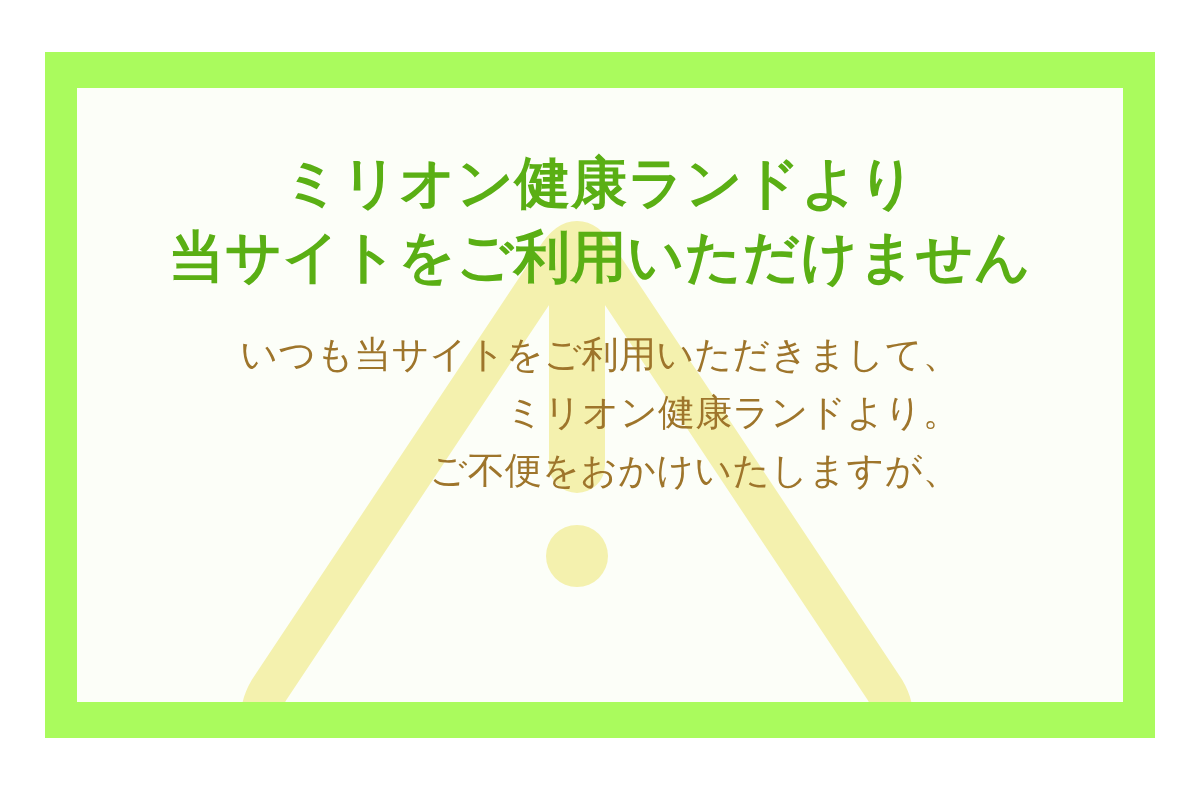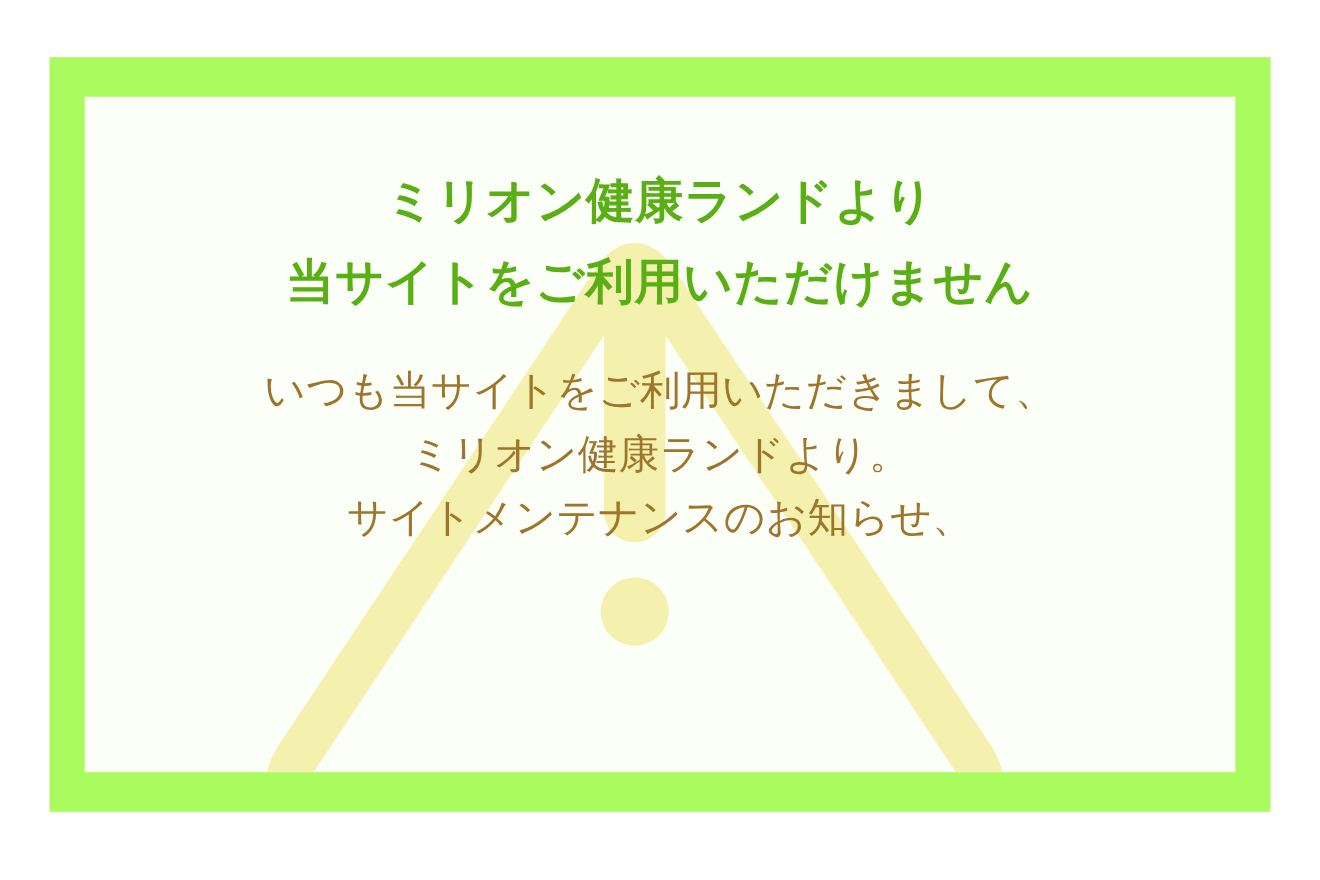--- a/index.html
+++ b/index.html
@@ -73,39 +73,39 @@
     display: flex;
     flex-direction: column;
     align-items: center;
     justify-content: flex-start;
     box-sizing: border-box;
     padding-top: 58px;
   }
 
   .notice-title {
     color: #5aaf14;
-    font-size: 44px;
+    font-size: 56px;
     font-weight: bold;
     line-height: 74px;
     text-align: center;
     letter-spacing: 0.5px;
     margin: 0;
     white-space: nowrap;
   }
   .notice-title .title-line {
     display: block;
   }
 
   .notice-body {
     margin: 0;
     margin-top: 32px;
     color: #9e752b;
     font-size: 37px;
     line-height: 58px;
-    text-align: center;
+    text-align: right;
     letter-spacing: 0.2px;
     white-space: nowrap;
   }
   .notice-body .body-line {
     display: block;
   }
 </style>
 </head>
 <body>
 
@@ -135,20 +135,20 @@
       <div class="content">
 
         <h1 class="notice-title">
           <span class="title-line">ミリオン健康ランドより</span>
           <span class="title-line">当サイトをご利用いただけません</span>
         </h1>
 
         <p class="notice-body">
           <span class="body-line">いつも当サイトをご利用いただきまして、</span>
           <span class="body-line">ミリオン健康ランドより。</span>
-          <span class="body-line">サイトメンテナンスのお知らせ、</span>
+          <span class="body-line">ご不便をおかけいたしますが、</span>
         </p>
 
       </div>
 
     </div>
   </div>
 </div>
 
 </body></html>

